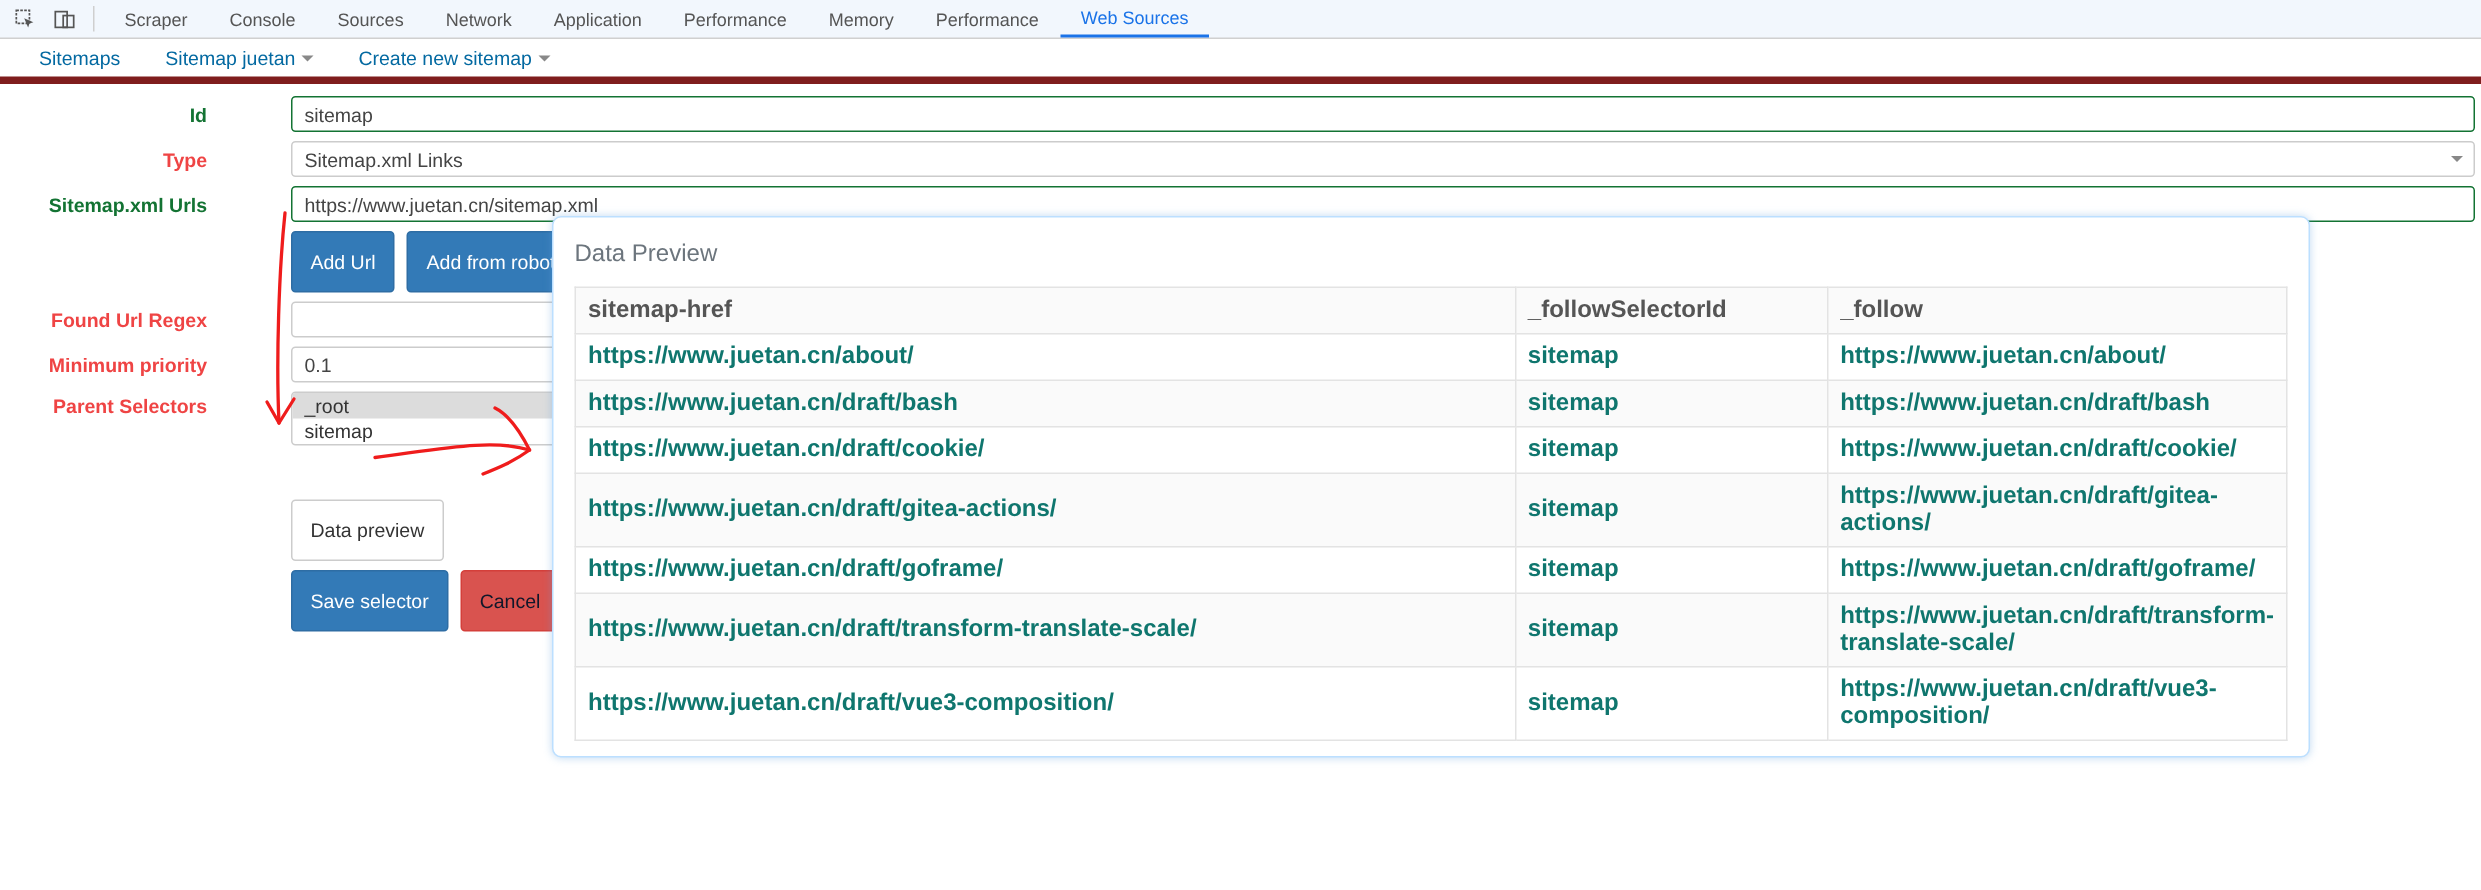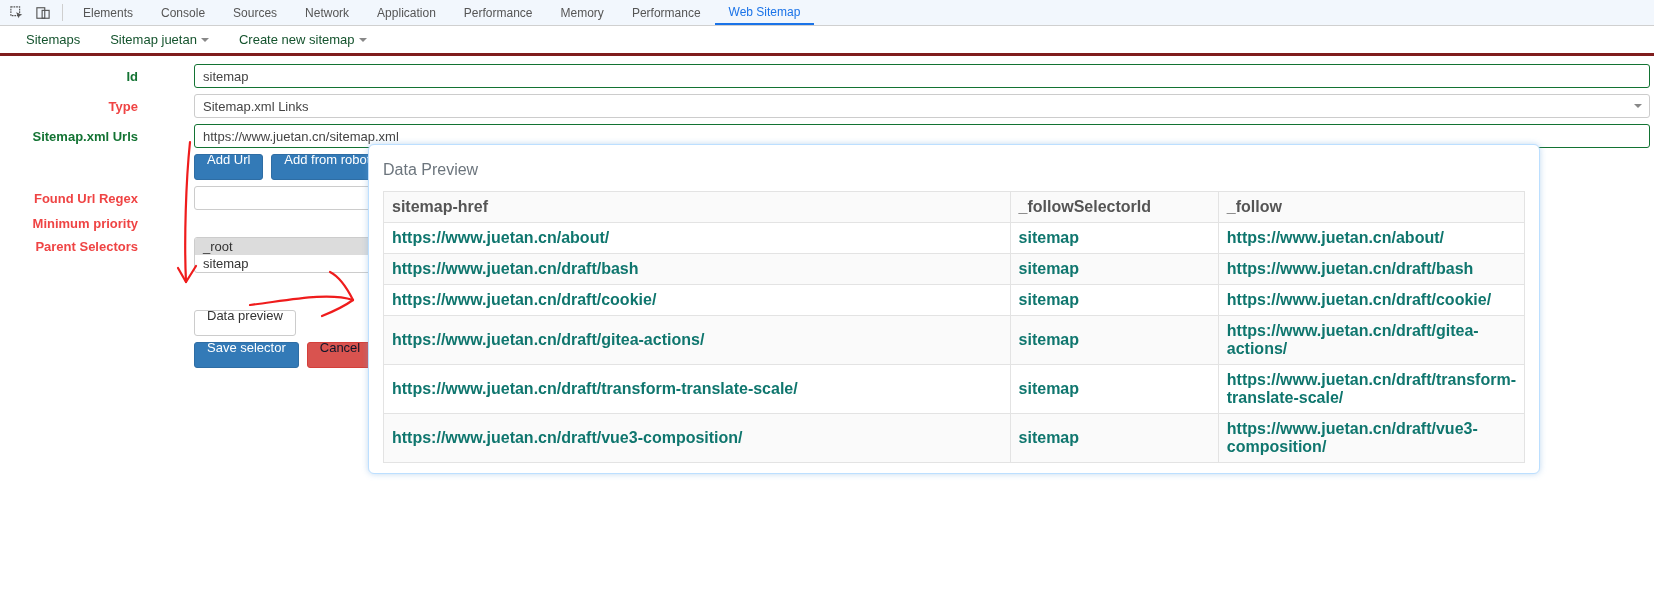--- a/index.html
+++ b/index.html
@@ -41,26 +41,26 @@
     font-size: 12px;
   }
   .dt-tab.active {
     color: #1a73e8;
     border-bottom: 2px solid #1a73e8;
   }
   
   .sub-toolbar {
     height: 30px;
     background: #fff;
-    border-bottom: 3px solid #7f1d1d;
+    border-bottom: 5px solid #7f1d1d;
     display: flex;
     align-items: center;
     padding-left: 26px;
     font-size: 13px;
-    color: #14532d;
+    color: #0369a1;
   }
   .sub-item {
     margin-right: 30px;
     cursor: pointer;
     display: flex;
     align-items: center;
   }
   .caret {
     display: inline-block;
     margin-left: 4px;
@@ -107,23 +107,23 @@
   select.ctrl {
     appearance: none;
     background: #fff;
   }
   .btn-row {
     display: flex;
     gap: 8px;
   }
   .btn {
     display: inline-flex;
-    align-items: flex-end;
+    align-items: center;
     justify-content: center;
-    height: 26px;
+    height: 41px;
     padding: 12px 12px;
     border-radius: 3px;
     font-size: 13px;
     cursor: pointer;
     border: 1px solid transparent;
   }
   .btn-primary { background: #337ab7; color: #fff; border-color: #2e6da4; }
   .btn-danger { background: #d9534f; color: #0f172a; border-color: #d43f3a; }
   .btn-default { background: #fff; color: #333; border-color: #ccc; }
   .listbox {
@@ -196,29 +196,29 @@
     </svg>
   </div>
   <div class="dt-icon">
     <svg viewBox="0 0 16 16" fill="none" stroke="currentColor" stroke-width="1.3">
       <rect x="1" y="2" width="9" height="12"></rect>
       <rect x="7" y="5" width="8" height="9"></rect>
     </svg>
   </div>
   <div class="dt-sep"></div>
   <div id="dt-tabs-container" style="display:flex;">
-      <div class="dt-tab">Elements</div>
+      <div class="dt-tab">Scraper</div>
       <div class="dt-tab">Console</div>
       <div class="dt-tab">Sources</div>
       <div class="dt-tab">Network</div>
       <div class="dt-tab">Application</div>
       <div class="dt-tab">Performance</div>
       <div class="dt-tab">Memory</div>
       <div class="dt-tab">Performance</div>
-      <div class="dt-tab active">Web Sitemap</div>
+      <div class="dt-tab active">Web Sources</div>
     </div>
 </div>
 
 <div class="sub-toolbar">
   <div class="sub-item">
     <span>Sitemaps</span>
   </div>
   <div class="sub-item">
     <span>Sitemap juetan</span>
     <span class="caret"></span>
@@ -269,20 +269,23 @@
 
   <div class="form-row">
     <div class="form-label">Found Url Regex</div>
     <div class="form-control-wrap" style="max-width:210px;">
       <input class="ctrl" type="text" value="" style="">
     </div>
   </div>
 
   <div class="form-row">
     <div class="form-label">Minimum priority</div>
+    <div class="form-control-wrap" style="max-width:210px;">
+      <input class="ctrl" type="text" value="0.1" style="">
+    </div>
   </div>
 
   <div class="form-row" style="align-items:flex-start;">
     <div class="form-label" style="padding-top:2px;">Parent Selectors</div>
     <div class="form-control-wrap">
       <div class="listbox" id="parent-list">
           <div class="opt selected">_root</div>
           <div class="opt">sitemap</div>
         </div>
     </div>
@@ -336,20 +339,25 @@
           <td>https://www.juetan.cn/draft/cookie/</td>
           <td>sitemap</td>
           <td>https://www.juetan.cn/draft/cookie/</td>
         </tr>
         <tr>
           <td>https://www.juetan.cn/draft/gitea-actions/</td>
           <td>sitemap</td>
           <td>https://www.juetan.cn/draft/gitea-actions/</td>
         </tr>
         <tr>
+          <td>https://www.juetan.cn/draft/goframe/</td>
+          <td>sitemap</td>
+          <td>https://www.juetan.cn/draft/goframe/</td>
+        </tr>
+        <tr>
           <td>https://www.juetan.cn/draft/transform-translate-scale/</td>
           <td>sitemap</td>
           <td>https://www.juetan.cn/draft/transform-translate-scale/</td>
         </tr>
         <tr>
           <td>https://www.juetan.cn/draft/vue3-composition/</td>
           <td>sitemap</td>
           <td>https://www.juetan.cn/draft/vue3-composition/</td>
         </tr>
       </tbody>

